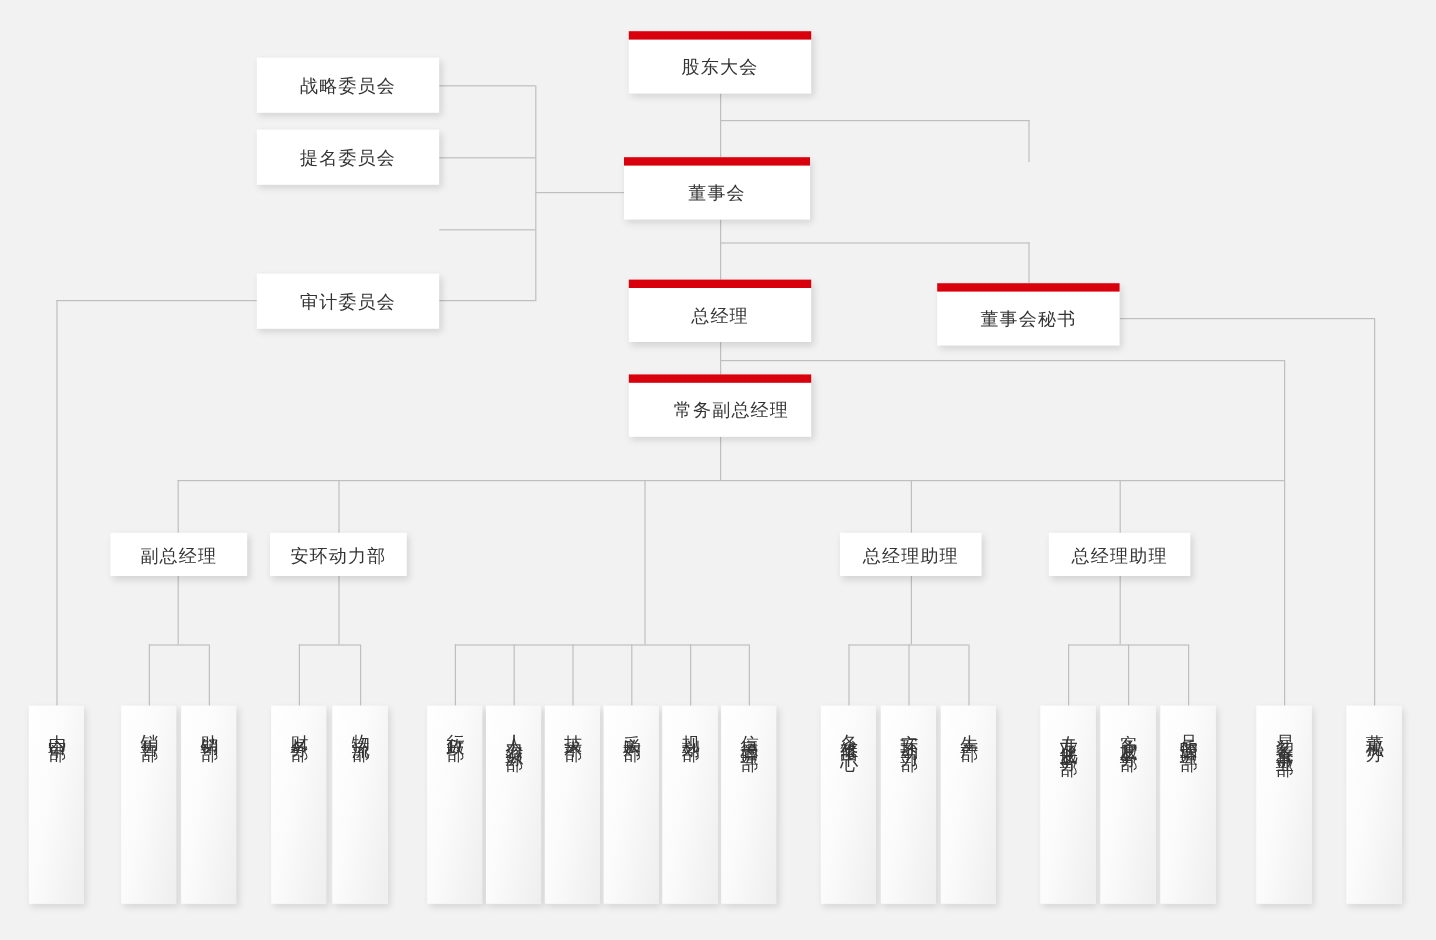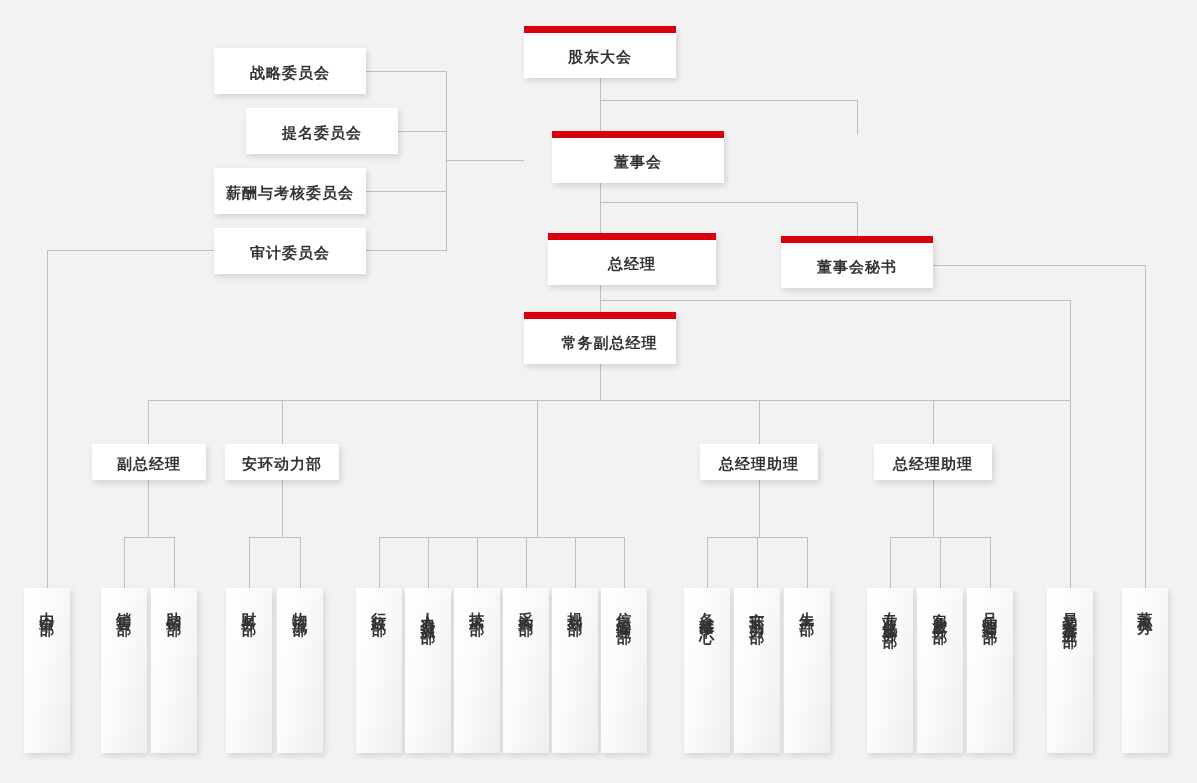--- a/index.html
+++ b/index.html
@@ -2,21 +2,21 @@
 <html><head>
 <meta charset="utf-8">
 <style>
   html,body{margin:0;padding:0;}
   body{
     width:1197px;height:783px;
     background:#f2f2f2;
     font-family:"Liberation Sans","DejaVu Sans",sans-serif;
     overflow:hidden;
   }
-  #chart{position:relative;width:1197px;height:783px;font-weight:bold;}
+  #chart{position:relative;width:1197px;height:783px;}
 
   
   .ln{position:absolute;background:#bfbfbf;}
   .ln.h{height:1px;}
   .ln.v{width:1px;}
 
   
   .node{
     position:absolute;
     background:#ffffff;
@@ -125,45 +125,42 @@
   <div class="ln v" style="left:933px;top:480px;height:57px;"></div>
   <div class="ln h" style="left:890px;top:537px;width:100px;"></div>
   <div class="ln v" style="left:890px;top:537px;height:51px;"></div>
   <div class="ln v" style="left:940px;top:537px;height:51px;"></div>
   <div class="ln v" style="left:990px;top:537px;height:51px;"></div>
 
   <div class="node red" style="left:524px;top:26px;width:152px;height:52px;">
     <span class="lbl">股东大会</span>
   </div>
 
-  <div class="node red" style="left:552px;top:131px;width:172px;height:52px;">
+  <div class="node red" style="left:520px;top:131px;width:155px;height:52px;">
     <span class="lbl">董事会</span>
   </div>
 
 
-  <div class="node red" style="left:548px;top:233px;width:168px;height:52px;justify-content:center;">
+  <div class="node red" style="left:524px;top:233px;width:152px;height:52px;justify-content:center;">
     <span class="lbl">总经理</span>
   </div>
 
   <div class="node red" style="left:781px;top:236px;width:152px;height:52px;">
     <span class="lbl">董事会秘书</span>
   </div>
 
   <div class="node red" style="left:524px;top:312px;width:152px;height:52px;padding-left:19px;">
     <span class="lbl">常务副总经理</span>
   </div>
 
   <div class="node plain" style="left:214px;top:48px;width:152px;height:46px;text-align:center;">
     <span class="lbl">战略委员会</span>
   </div>
-  <div class="node plain" style="left:214px;top:108px;width:152px;height:46px;margin-left:32px;">
+  <div class="node plain" style="left:214px;top:108px;width:152px;height:46px;">
     <span class="lbl">提名委员会</span>
-  </div>
-  <div class="node plain" style="left:214px;top:168px;width:152px;height:46px;">
-    <span class="lbl">薪酬与考核委员会</span>
   </div>
   <div class="node plain" style="left:92px;top:444px;width:114px;height:36px;">
     <span class="lbl">副总经理</span>
   </div>
 
   <div class="node plain" style="left:214px;top:228px;width:152px;height:46px;">
     <span class="lbl">审计委员会</span>
   </div>
   <div class="node plain" style="left:225px;top:444px;width:114px;height:36px;">
     <span class="lbl">安环动力部</span>

